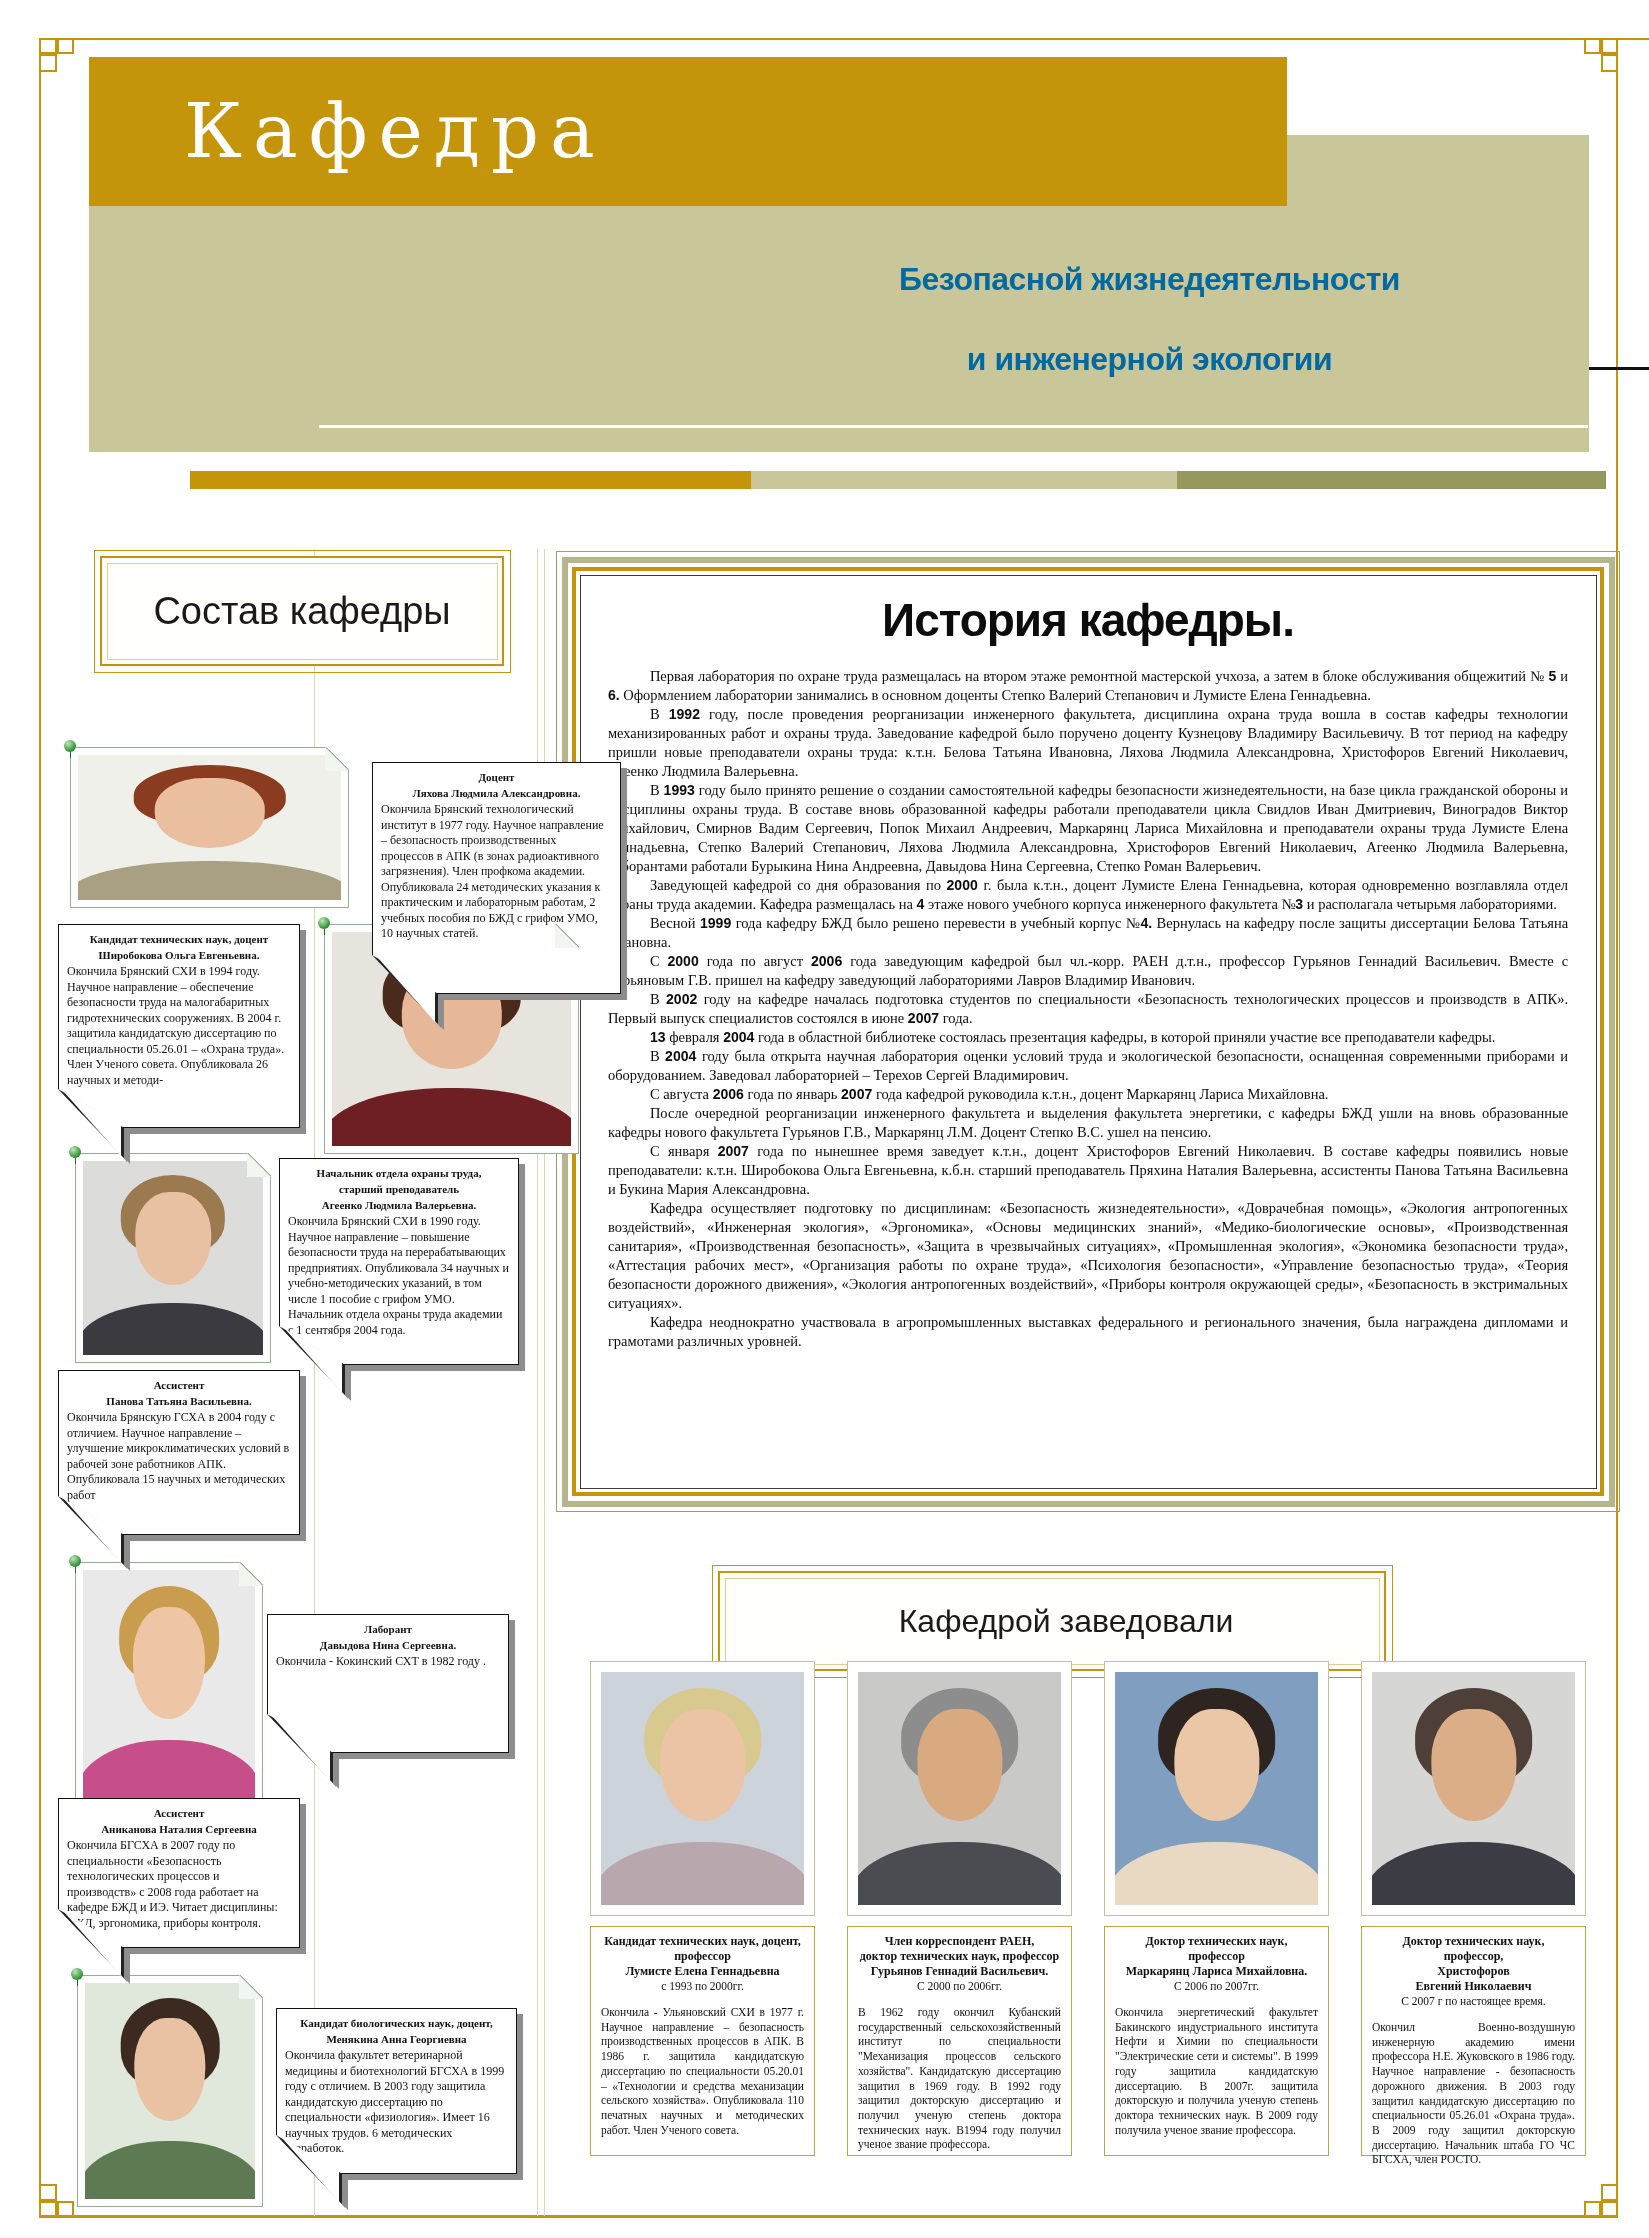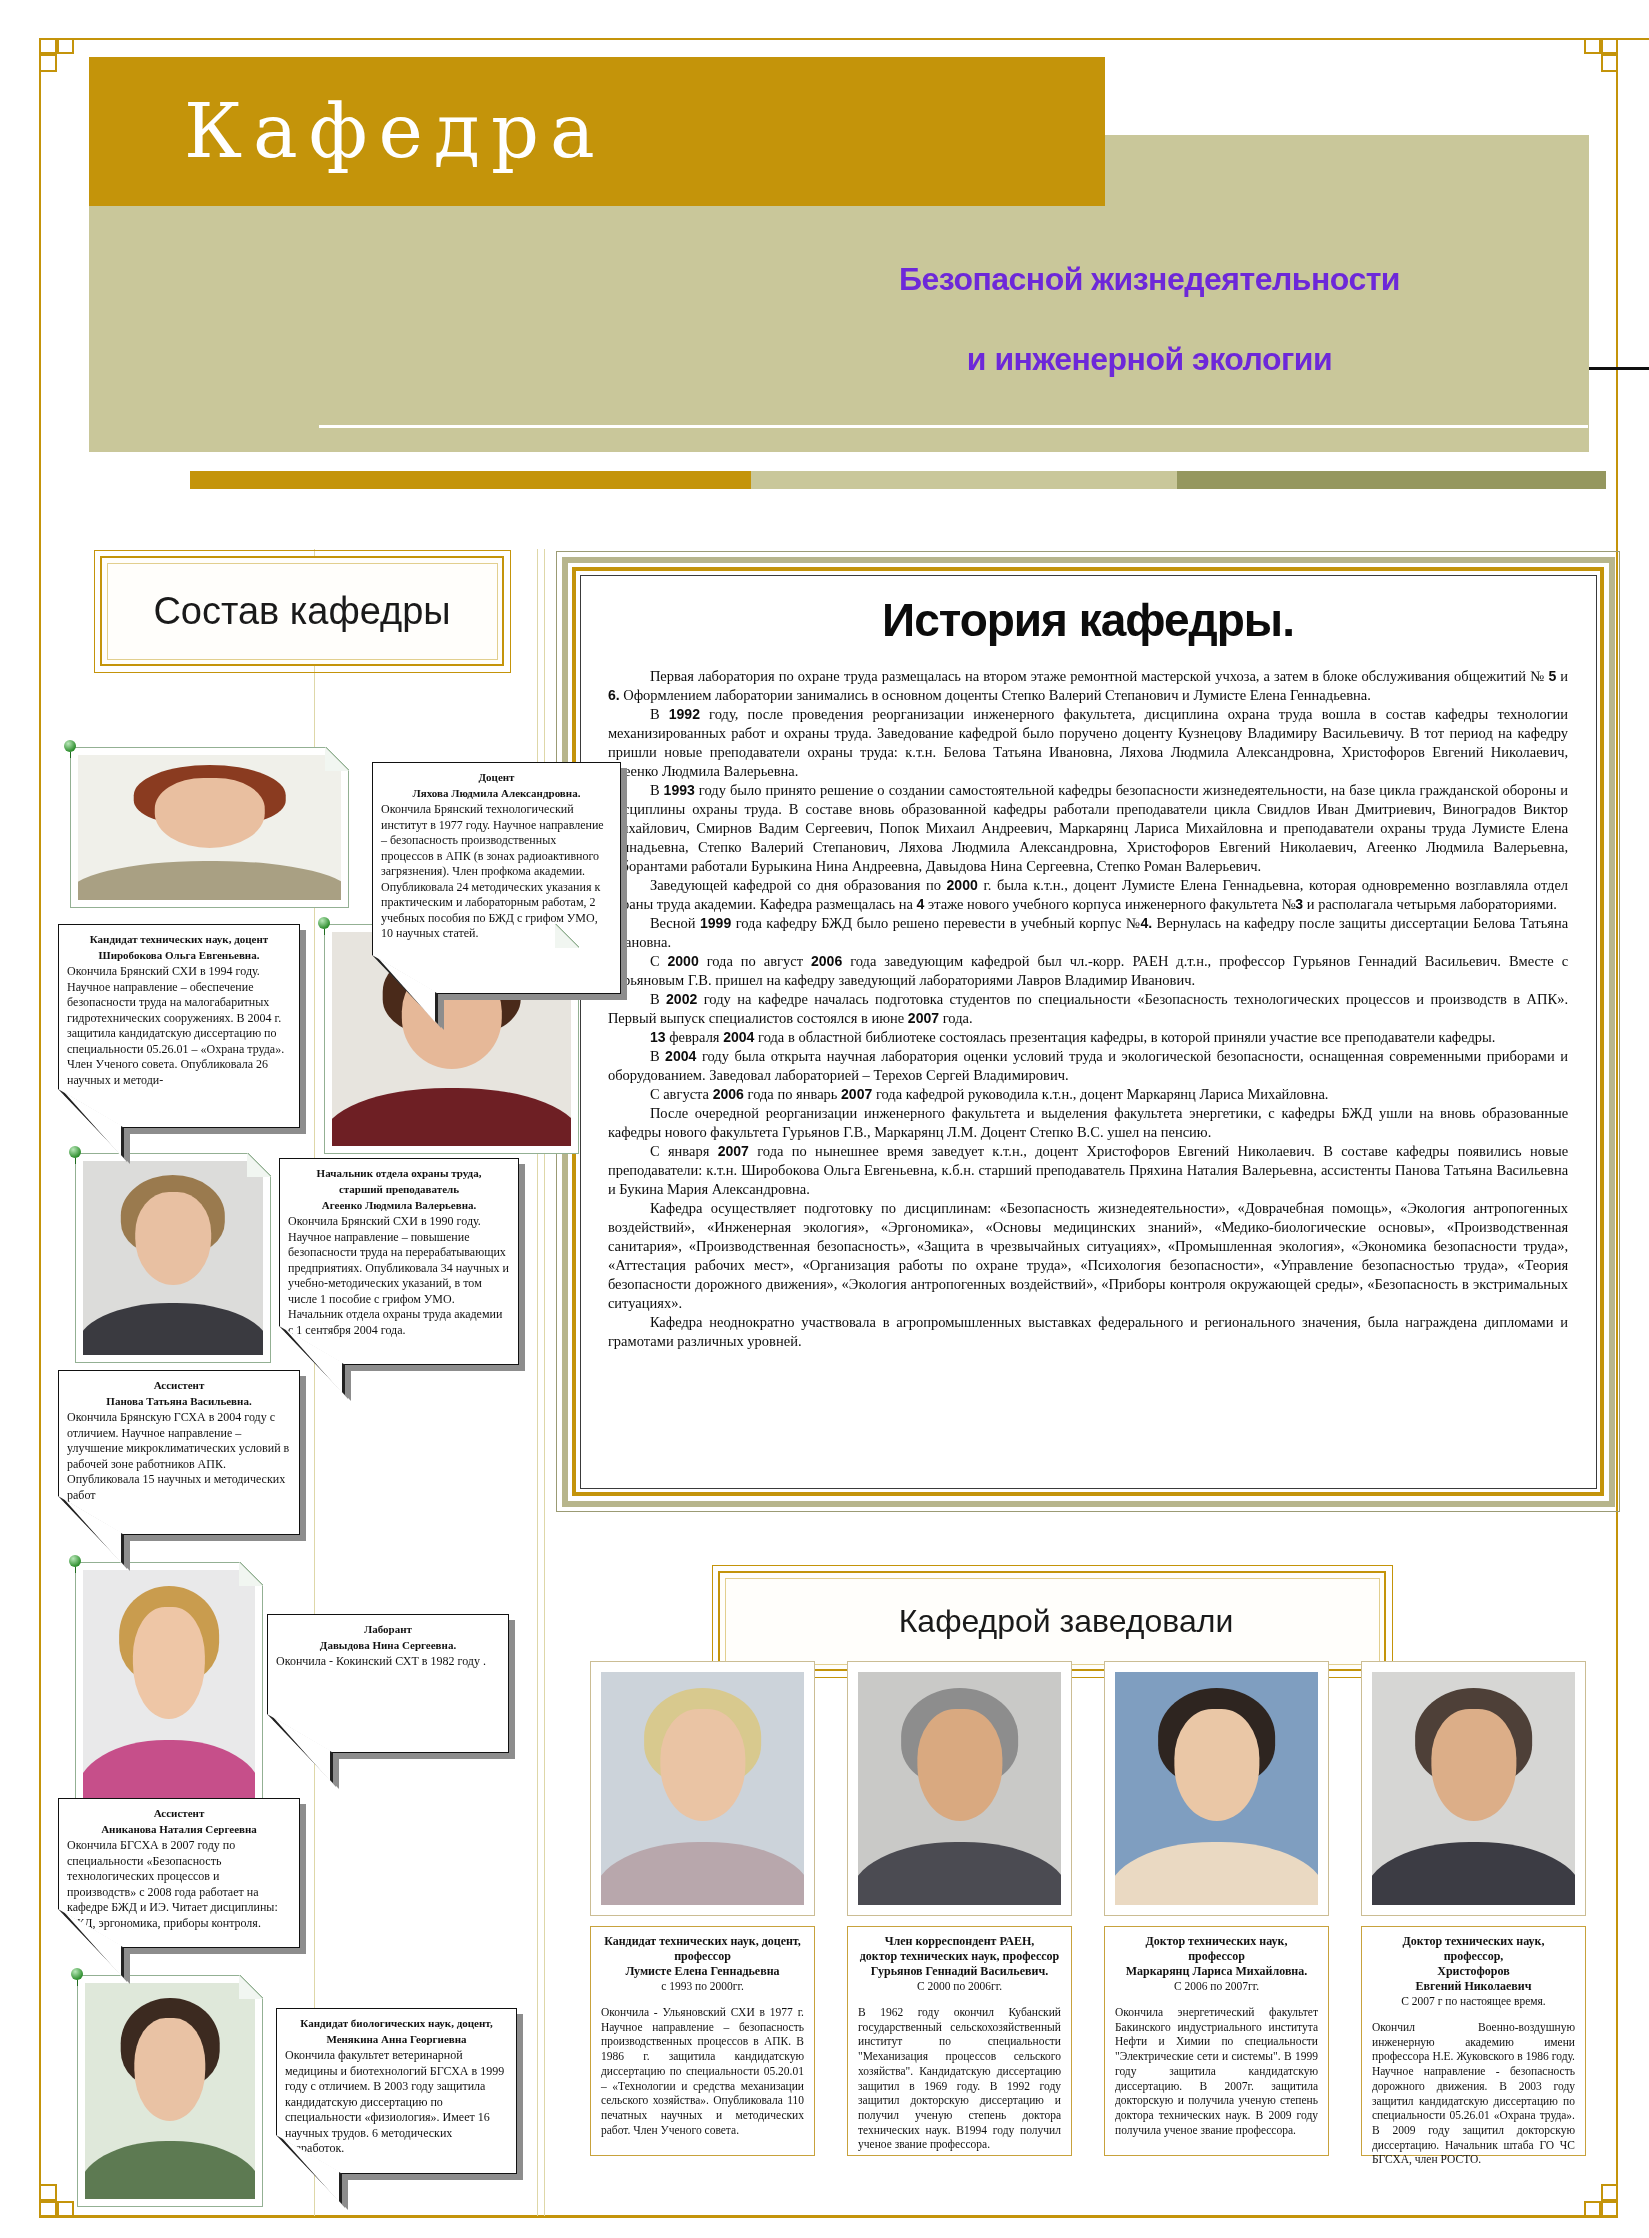--- a/index.html
+++ b/index.html
@@ -11,21 +11,21 @@
   .gline{background:#C4940A;}
   .csq{position:absolute;border:2px solid #C4940A;box-sizing:border-box;background:transparent;}
   .vguide{background:#ded7a8;}
 
   
   .khaki-box{background:#C9C79A;}
   .gold-box{background:#C4940A;}
   .main-title{font-family:"DejaVu Serif", serif;font-size:75px;color:#ffffff;
               letter-spacing:11px;line-height:149px;padding-left:95px;white-space:nowrap;}
   .subtitle{font-family:"Liberation Sans", sans-serif;font-weight:700;font-size:32px;
-            color:#6d28d9;text-align:center;line-height:80px;letter-spacing:-0.5px;}
+            color:#0369a1;text-align:center;line-height:80px;letter-spacing:-0.5px;}
   .white-rule{background:#ffffff;}
   .black-tick{background:#101010;}
 
   
   .seg-gold{background:#C4940A;}
   .seg-khaki{background:#C9C79A;}
   .seg-olive{background:#95975F;}
 
   
   .fancy{border:2.5px solid #C4940A;background:#fffefb;}
@@ -103,21 +103,21 @@
   <div class="csq" style="left:39px;top:2184px;width:18px;height:17px;"></div>
   <div class="csq" style="left:1601px;top:2201px;width:17px;height:16px;"></div>
   <div class="csq" style="left:1584px;top:2201px;width:17px;height:16px;"></div>
   <div class="csq" style="left:1601px;top:2184px;width:17px;height:17px;"></div>
 
   <div class="abs vguide" style="left:314px;top:549px;width:1px;height:1667px;"></div>
   <div class="abs vguide" style="left:537px;top:549px;width:1px;height:1667px;"></div>
   <div class="abs vguide" style="left:544px;top:549px;width:1px;height:1667px;"></div>
 
   <div class="abs khaki-box" style="left:89px;top:135px;width:1500px;height:317px;"></div>
-  <div class="abs gold-box" style="left:89px;top:57px;width:1016px;height:149px;">
+  <div class="abs gold-box" style="left:89px;top:57px;width:1198px;height:149px;">
     <div class="main-title">Кафедра</div>
   </div>
   <div class="abs" style="left:768px;top:239px;width:763px;">
     <div class="subtitle">Безопасной жизнедеятельности</div>
     <div class="subtitle">и  инженерной экологии</div>
   </div>
   <div class="abs white-rule" style="left:319px;top:425px;width:1269px;height:3px;"></div>
   <div class="abs black-tick" style="left:1589px;top:367px;width:61px;height:3px;"></div>
 
   <div class="abs seg-gold" style="left:190px;top:471px;width:561px;height:18px;"></div>

